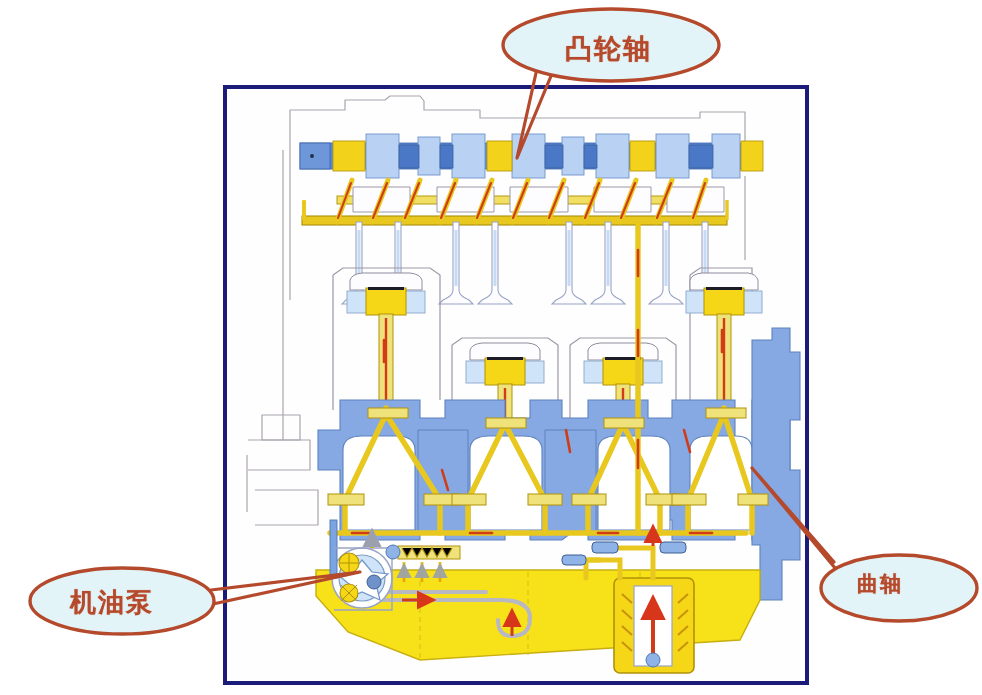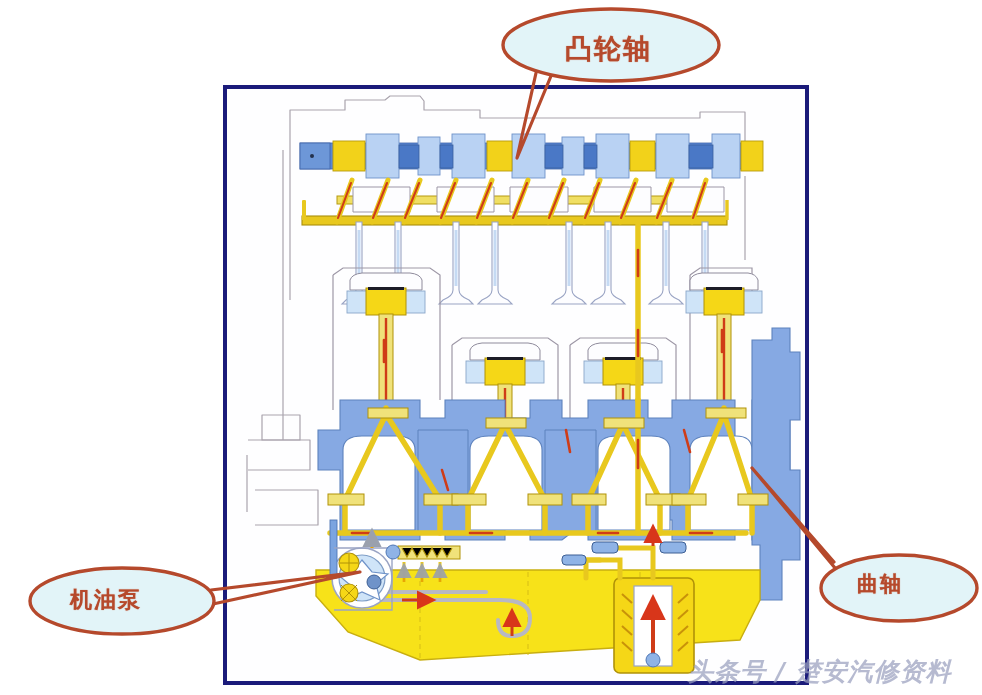--- a/index.html
+++ b/index.html
@@ -17,21 +17,21 @@
     position:absolute;
     color:#b5492c;
     font-family:"DejaVu Sans","Liberation Sans",sans-serif;
     font-weight:700;
     letter-spacing:2px;
     white-space:nowrap;
     text-shadow:0 0 1px #c96a4a;
     pointer-events:none;
   }
   #label-camshaft{ left:565px; top:31px; font-size:27px; }
-  #label-oilpump{ left:70px;  top:585px; font-size:22px; }
+  #label-oilpump{ left:70px;  top:585px; font-size:26px; }
   #label-crankshaft{ left:857px;top:570px; font-size:21px; }
 
   #watermark{
     position:absolute;
     left:688px; top:655px;
     font-size:25px;
     font-family:"DejaVu Sans","Liberation Sans",sans-serif;
     font-style:italic;
     font-weight:700;
     color:#9aa0bf;
@@ -405,15 +405,14 @@
       <ellipse cx="611" cy="45" rx="108" ry="36" fill="#e2f4f8" stroke="#b5492c" stroke-width="3.4"></ellipse>
       <ellipse cx="122" cy="601" rx="92" ry="33" fill="#e2f4f8" stroke="#b5492c" stroke-width="3.4"></ellipse>
       <ellipse cx="899" cy="588" rx="78" ry="33" fill="#e2f4f8" stroke="#b5492c" stroke-width="3.4"></ellipse>
     </g>
   </svg>
 
   <div class="callout-text" id="label-camshaft">凸轮轴</div>
   <div class="callout-text" id="label-oilpump">机油泵</div>
   <div class="callout-text" id="label-crankshaft">曲轴</div>
 
-  <div id="watermark">头条号 / 楚安汽修资料</div>
 
 </div>
 
 </body></html>

